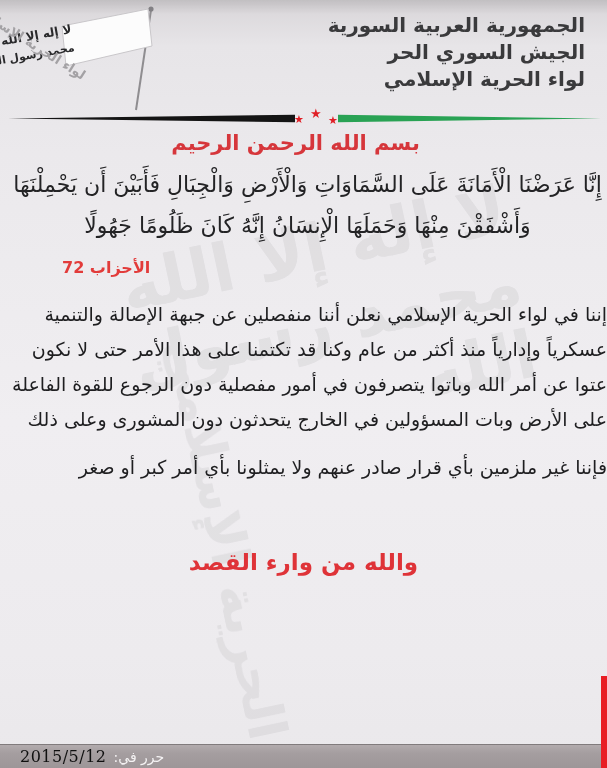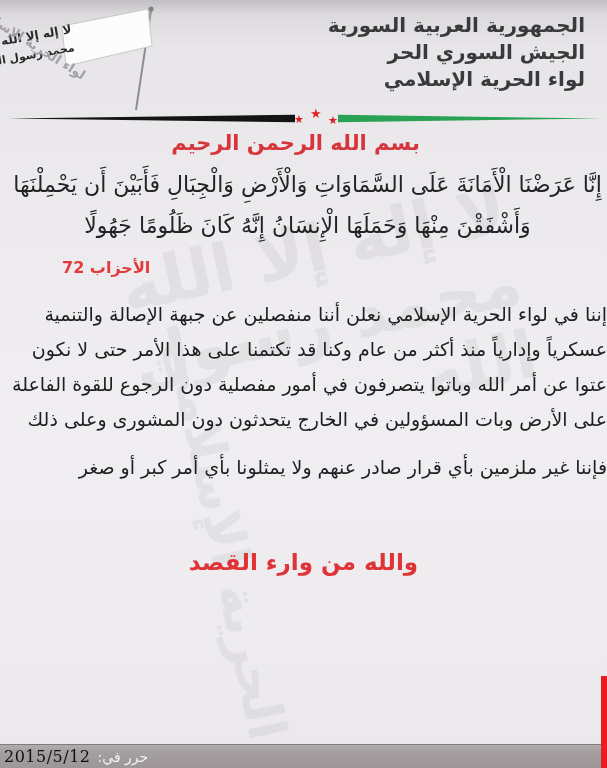--- a/index.html
+++ b/index.html
@@ -57,21 +57,21 @@
     color:#df3338;font-weight:bold;font-size:23px;}
   
   .red-strip{position:absolute;right:0;top:676px;width:6px;height:92px;
     background:#e81d24;z-index:5;}
   
   .footer-bar{position:absolute;left:0;right:0;bottom:0;height:23px;z-index:4;
     background:linear-gradient(180deg,#b2abad 0%,#a59ea0 35%,#9d9698 100%);
     border-top:1px solid rgba(0,0,0,0.18);
     display:flex;align-items:center;}
   .footer-date{font-family:"DejaVu Serif",serif;font-size:16px;color:#101010;
-    margin-left:4px;letter-spacing:0.5px;}
+    margin-left:20px;letter-spacing:0.5px;}
   .footer-label{direction:rtl;font-size:14px;color:#f5f3f4;font-weight:normal;margin-left:7px;}
 </style>
 </head>
 <body>
 
 <div class="page">
 
   <div class="watermark">
     <span class="wm-1">لا إله إلا الله محمد رسول الله</span>
     <span class="wm-2">لواء الحرية الإسلامي</span>

